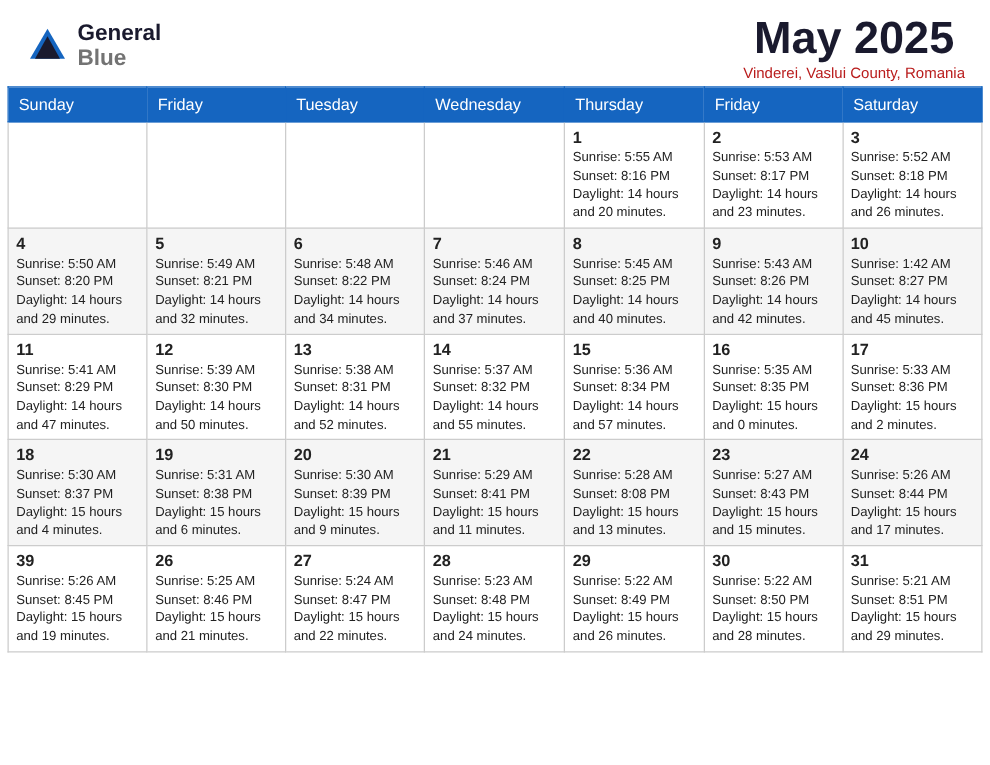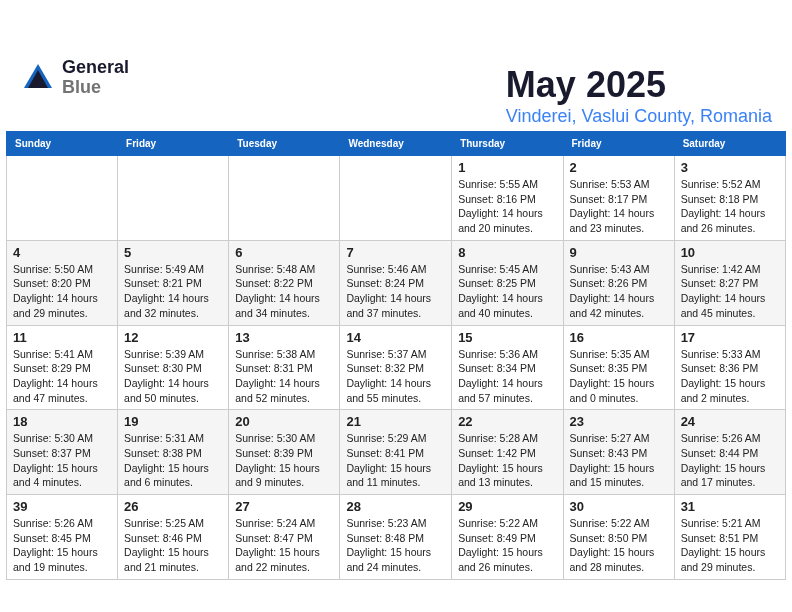--- a/index.html
+++ b/index.html
@@ -6,21 +6,21 @@
     body {
       font-family: Arial, sans-serif;
       background: #fff;
       width: 792px;
       min-height: 612px;
     }
     .header {
       display: flex;
       justify-content: space-between;
       align-items: center;
-      padding: 28px 20px 4px 20px;
+      padding: 9px 20px 4px 20px;
     }
     .logo {
       display: flex;
       align-items: center;
       gap: 6px;
     }
     .logo-text {
       display: flex;
       flex-direction: column;
       line-height: 1.1;
@@ -33,42 +33,41 @@
     .logo-blue {
       font-size: 18px;
       font-weight: bold;
       color: #737373;
     }
     .logo-icon {
       width: 36px;
       height: 36px;
     }
     .title-section {
-      text-align: left;
-      margin-top: 36px;
+      text-align: center;
     }
     .month-title {
       font-size: 36px;
       font-weight: bold;
       color: #1a1a2e;
     }
     .subtitle {
-      font-size: 18px;
-      color: #3b82f6;
+      font-size: 12px;
+      color: #b91c1c;
     }
     .calendar {
       width: 100%;
       border-collapse: collapse;
       margin: 0;
     }
     .calendar thead th {
       background: #1565c0;
       color: #fff;
-      font-size: 10px;
-      font-weight: bold;
+      font-size: 13px;
+      font-weight: normal;
       padding: 6px 8px;
       text-align: left;
       border: 1px solid #1565c0;
     }
     .calendar tbody td {
       vertical-align: top;
       border: 1px solid #ccc;
       padding: 4px 6px;
       width: 113px;
       min-height: 80px;
@@ -287,21 +286,21 @@
             <td>
               <span class="day-number">21</span>
               <div class="day-info">Sunrise: 5:29 AM
 Sunset: 8:41 PM
 Daylight: 15 hours
 and 11 minutes.</div>
             </td>
             <td>
               <span class="day-number">22</span>
               <div class="day-info">Sunrise: 5:28 AM
-Sunset: 1:42 PM
+Sunset: 8:08 PM
 Daylight: 15 hours
 and 13 minutes.</div>
             </td>
             <td>
               <span class="day-number">23</span>
               <div class="day-info">Sunrise: 5:27 AM
 Sunset: 8:43 PM
 Daylight: 15 hours
 and 15 minutes.</div>
             </td>

